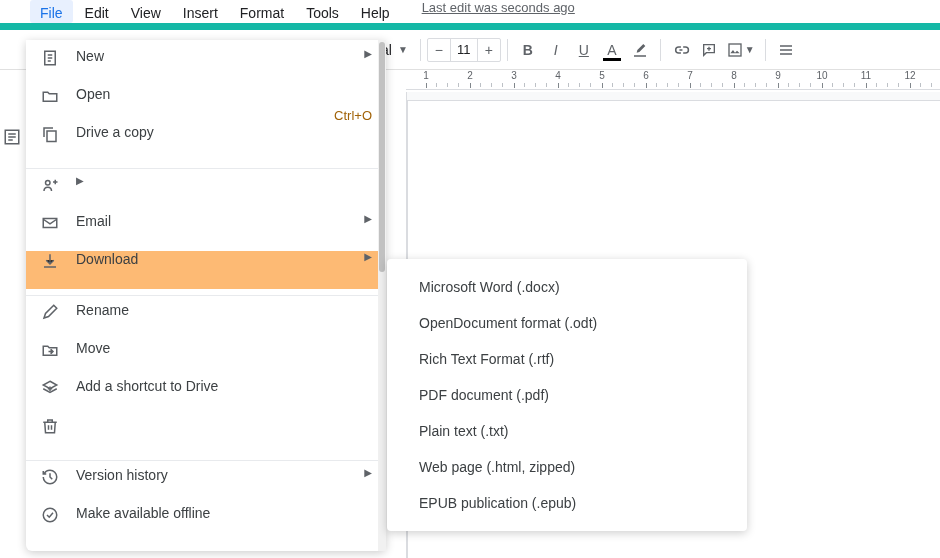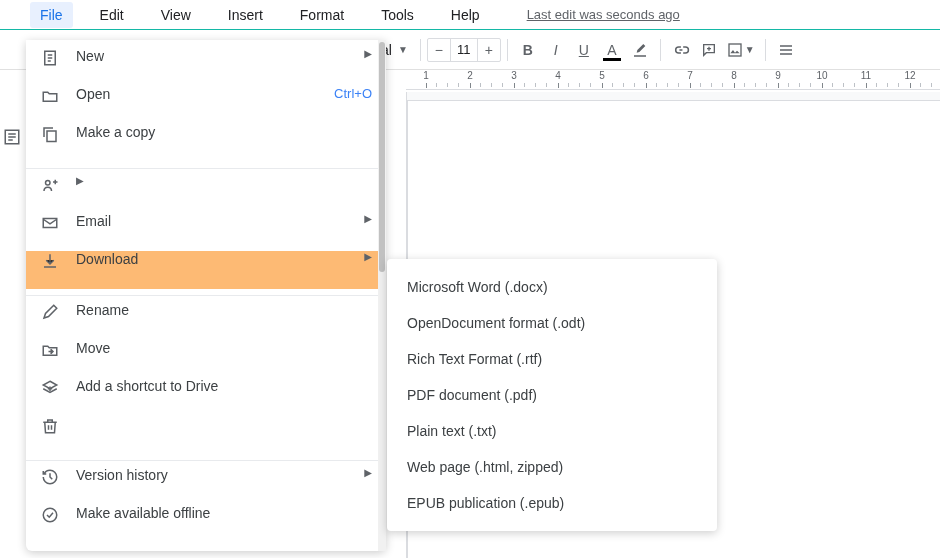--- a/index.html
+++ b/index.html
@@ -8,25 +8,24 @@
       font-size: 14px;
       color: #202124;
       background: #fff;
       width: 940px;
       height: 558px;
       overflow: hidden;
       position: relative;
     }
     .menubar {
       display: flex;
-      align-items: center;
       height: 30px;
       padding-left: 30px;
-      gap: 17px;
-      border-bottom: 1px solid #14b8a6;
+      gap: 2px;
+      border-bottom: 7px solid #14b8a6;
     }
     .menubar-item {
       padding: 5px 10px;
       cursor: pointer;
       border-radius: 3px;
       color: #202124;
     }
     .menubar-item.active {
       background: #e8f0fe;
       color: #1a73e8;
@@ -168,38 +167,38 @@
     .menu-item.highlight {
       background: #fdba74;
     }
     .menu-icon {
       width: 20px; height: 20px;
       display: flex; align-items: center; justify-content: center;
       color: #5f6368;
       flex-shrink: 0;
     }
     .menu-label { flex: 1; font-size: 14px; color: #3c4043;}
-    .menu-shortcut { color: #3b82f6; font-size: 13px; }
+    .menu-shortcut { color: #a16207; font-size: 13px; margin-top: 22px; }
     .menu-arrow {
       color: #5f6368;
       font-size: 10px;
     }
     .menu-div {
       height: 1px; background: #e8eaed;
       margin: 6px 0;
     }
     .submenu {
       position: absolute;
       left: 387px;
       top: 259px;
-      width: 330px;
+      width: 360px;
       background: #fff;
       box-shadow: 0 2px 10px rgba(0,0,0,.2);
       border-radius: 4px;
-      padding: 10px 0;
+      padding: 10px 12px;
       z-index: 30;
     }
     .sub-item {
       padding: 10px 20px;
       cursor: pointer;
       font-size: 14px;
       color: #3c4043;
     }
     .dropdown-scroll {
       position: absolute;
@@ -407,21 +406,21 @@
       <span class="menu-label">Open</span>
       <span class="menu-shortcut">Ctrl+O</span>
     </div>
     <div class="menu-item">
       <span class="menu-icon">
         <svg width="18" height="18" viewBox="0 0 24 24">
           <rect x="8" y="8" width="12" height="14" fill="none" stroke="#5f6368" stroke-width="2"></rect>
           <path fill="none" stroke="#5f6368" stroke-width="2" d="M4 16V4h12"></path>
         </svg>
       </span>
-      <span class="menu-label">Make a copy</span>
+      <span class="menu-label">Drive a copy</span>
     </div>
     <div class="menu-div"></div>
     <div class="menu-item">
       <span class="menu-icon">
         <svg width="18" height="18" viewBox="0 0 24 24">
           <circle cx="9" cy="9" r="3" fill="none" stroke="#5f6368" stroke-width="2"></circle>
           <path fill="none" stroke="#5f6368" stroke-width="2" d="M4 20c0-3 2-5 5-5s5 2 5 5"></path>
           <path stroke="#5f6368" stroke-width="2" d="M16 8h6M19 5v6"></path>
         </svg>
       </span>

